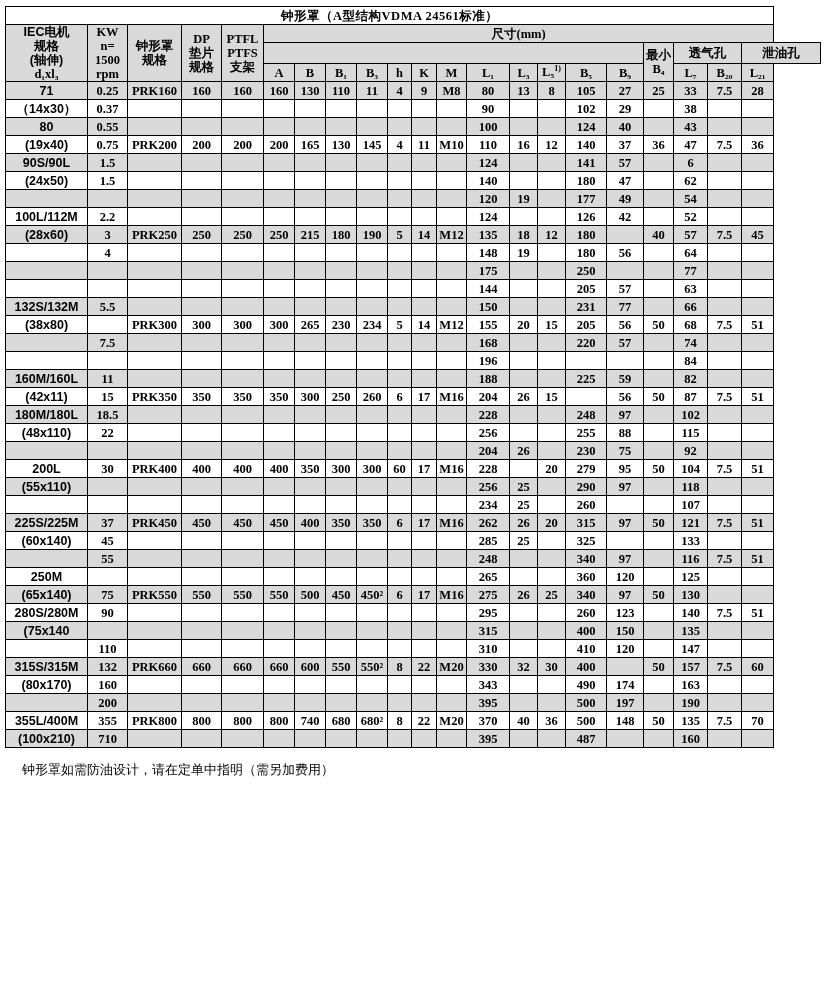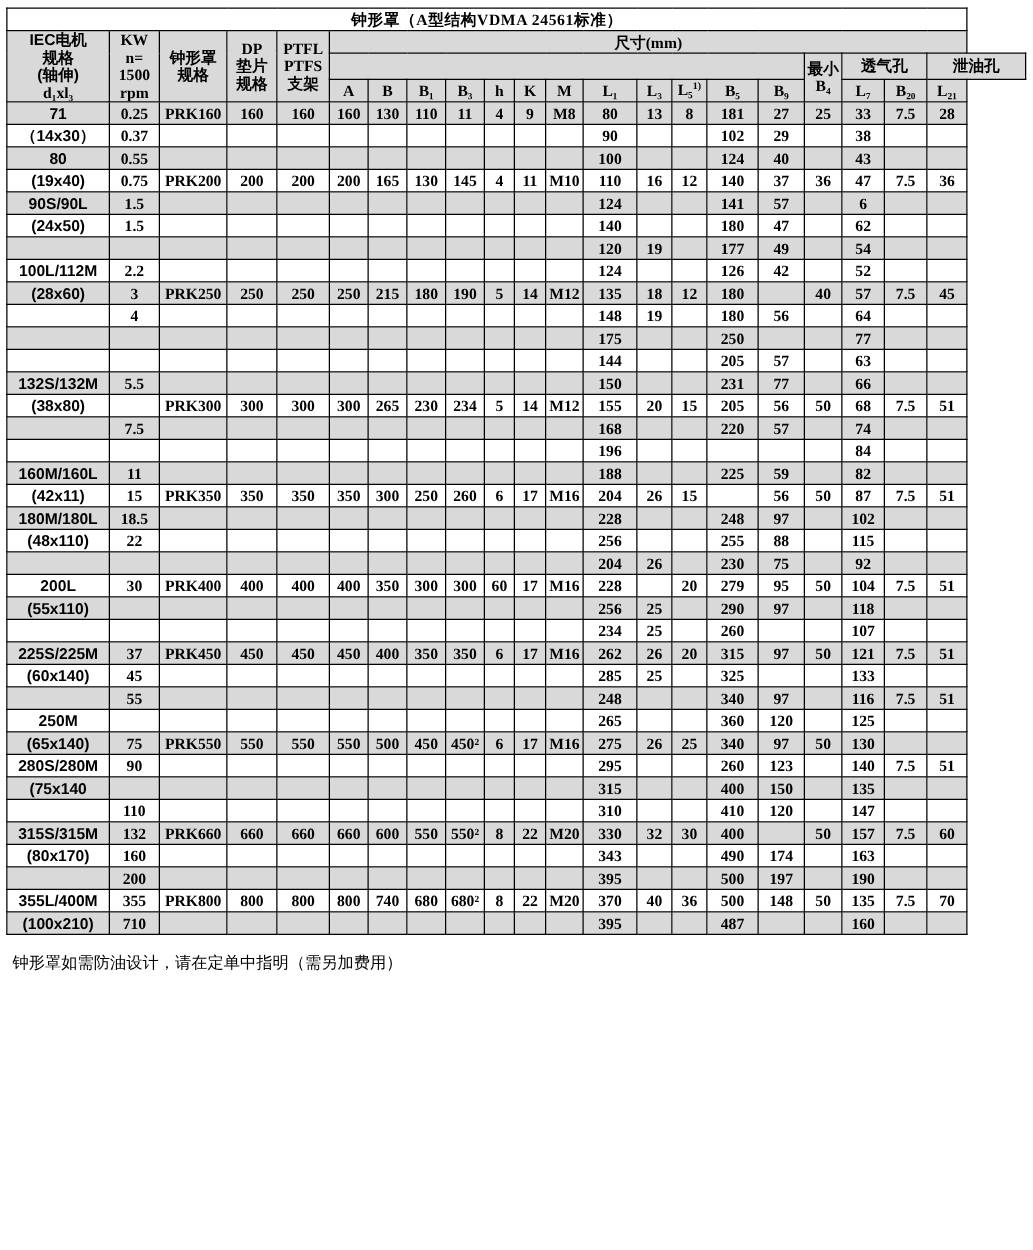--- a/index.html
+++ b/index.html
@@ -37,21 +37,21 @@
   }
   .hdr{
     background:#d9d9d9;
     font-weight:bold;
     font-size:12.5px;
   }
   .hdr-tall{height:100px;}
   .zebra{background:#d9d9d9;}
   .white{background:#ffffff;}
   .notes{
-    margin:10px 6px 0 10px;
+    margin:10px 6px 0 22px;
     font-size:13px;
     font-family:"Liberation Sans", sans-serif;
     line-height:1.9;
   }
   .notes div{white-space:nowrap;}
   sup{font-size:8px;vertical-align:super;}
   .cn{font-family:"Liberation Sans", sans-serif;}
   .small{font-size:11.5px;}
 </style>
 </head>
@@ -154,21 +154,21 @@
           <td class="zebra">160</td>
           <td class="zebra">130</td>
           <td class="zebra">110</td>
           <td class="zebra">11</td>
           <td class="zebra">4</td>
           <td class="zebra">9</td>
           <td class="zebra">M8</td>
           <td class="zebra">80</td>
           <td class="zebra">13</td>
           <td class="zebra">8</td>
-          <td class="zebra">181</td>
+          <td class="zebra">105</td>
           <td class="zebra">27</td>
           <td class="zebra">25</td>
           <td class="zebra">33</td>
           <td class="zebra">7.5</td>
           <td class="zebra">28</td>
         </tr>
         <tr>
           <td class="white cn small">（14x30）</td>
           <td class="white">0.37</td>
           <td class="white"></td>

